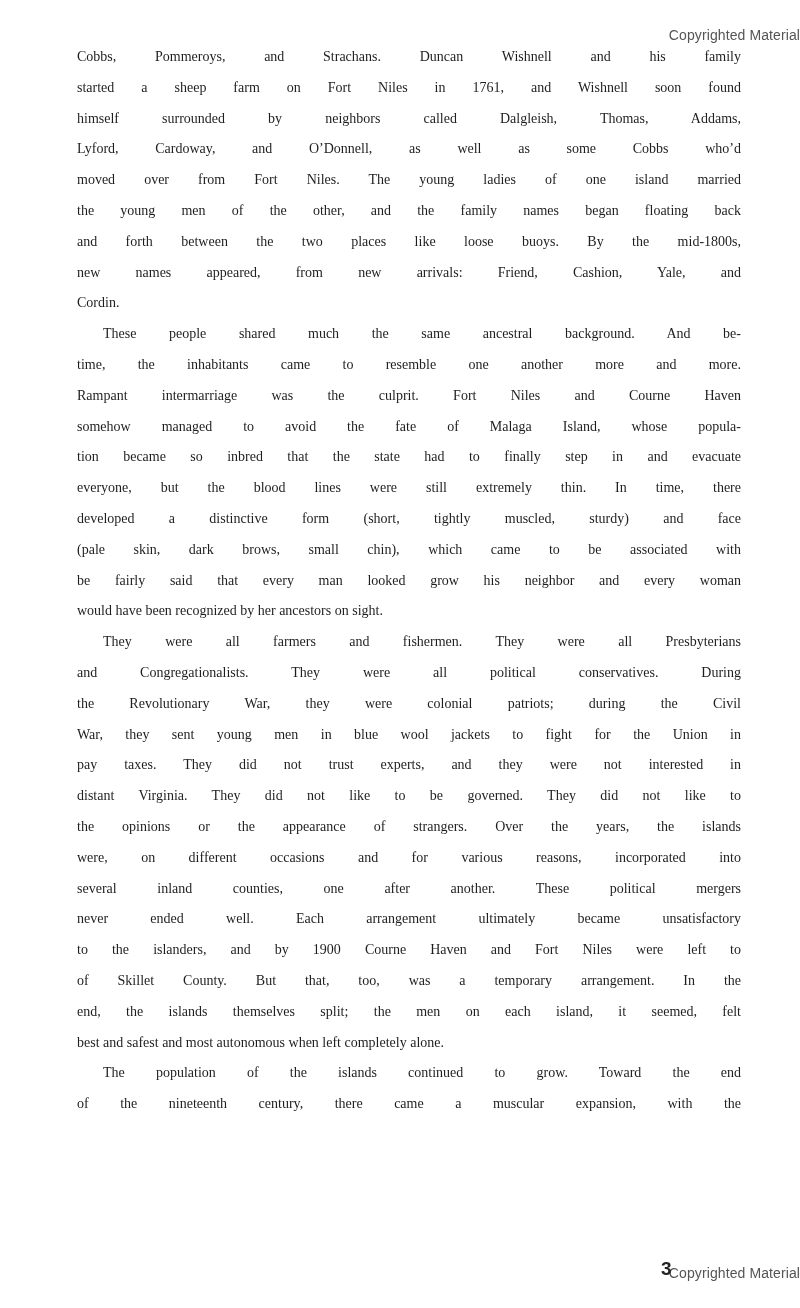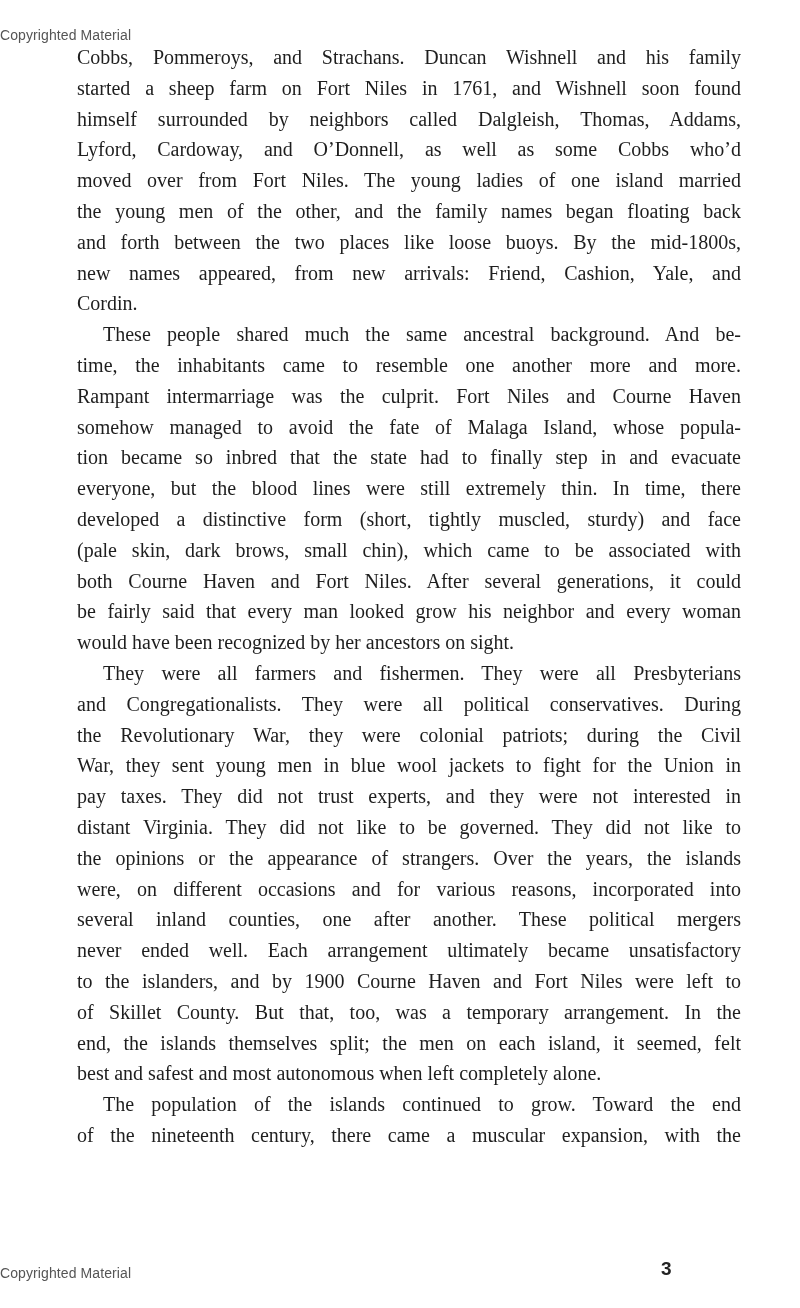--- a/index.html
+++ b/index.html
@@ -11,21 +11,21 @@
       width: 800px;
       height: 1308px;
       position: relative;
       overflow: hidden;
       color: #1f1f1f;
     }
     .watermark {
       position: absolute;
       left: 0;
       width: 800px;
-      text-align: left;
+      text-align: right;
       font-family: "Liberation Sans", sans-serif;
       font-size: 14px;
       color: #555555;
       letter-spacing: 0.1px;
     }
     .watermark.top { top: 27px; }
     .watermark.bottom { top: 1265px; }
     .page-number {
       position: absolute;
       left: 661px;
@@ -34,21 +34,21 @@
       font-weight: bold;
       font-size: 19px;
       color: #222222;
     }
     .body-text {
       position: absolute;
       left: 77px;
       top: 42px;
       width: 664px;
       font-family: "Liberation Serif", serif;
-      font-size: 20px;
+      font-size: 14px;
       line-height: 30.8px;
       color: #1e1e1e;
     }
     .line {
       display: block;
       height: 30.8px;
       white-space: nowrap;
       text-align: justify;
       text-align-last: justify;
     }
@@ -81,21 +81,20 @@
 
   <div class="para">
     <span class="line indent">These people shared much the same ancestral background. And be-</span>
     <span class="line">time, the inhabitants came to resemble one another more and more.</span>
     <span class="line">Rampant intermarriage was the culprit. Fort Niles and Courne Haven</span>
     <span class="line">somehow managed to avoid the fate of Malaga Island, whose popula-</span>
     <span class="line">tion became so inbred that the state had to finally step in and evacuate</span>
     <span class="line">everyone, but the blood lines were still extremely thin. In time, there</span>
     <span class="line">developed a distinctive form (short, tightly muscled, sturdy) and face</span>
     <span class="line">(pale skin, dark brows, small chin), which came to be associated with</span>
-    <span class="line">both Courne Haven and Fort Niles. After several generations, it could</span>
     <span class="line">be fairly said that every man looked grow his neighbor and every woman</span>
     <span class="line last">would have been recognized by her ancestors on sight.</span>
   </div>
 
   <div class="para">
     <span class="line indent">They were all farmers and fishermen. They were all Presbyterians</span>
     <span class="line">and Congregationalists. They were all political conservatives. During</span>
     <span class="line">the Revolutionary War, they were colonial patriots; during the Civil</span>
     <span class="line">War, they sent young men in blue wool jackets to fight for the Union in</span>
     <span class="line">pay taxes. They did not trust experts, and they were not interested in</span>

